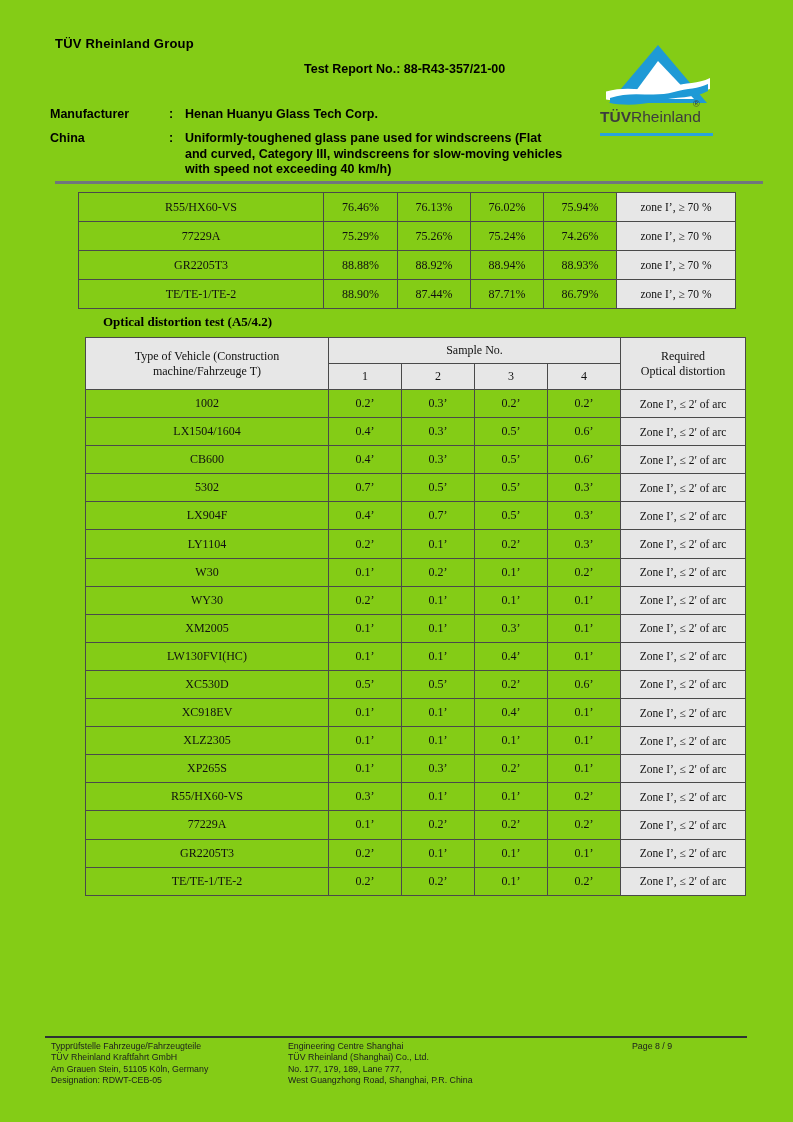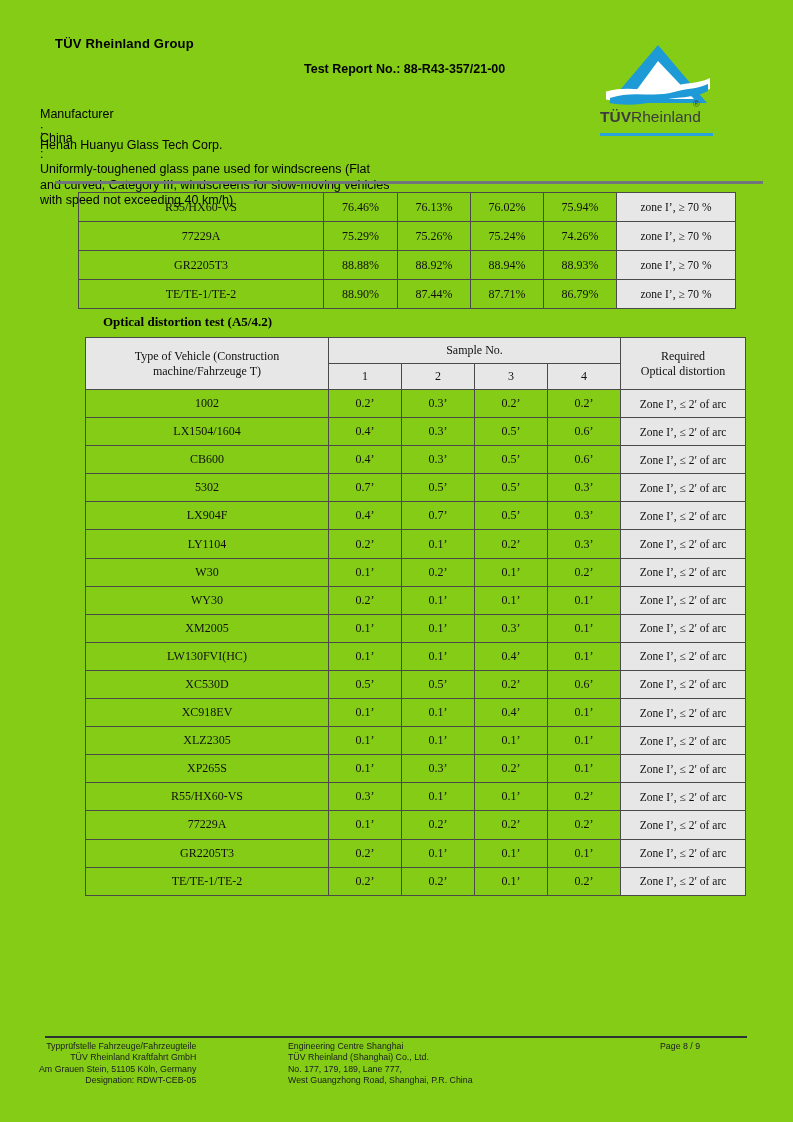--- a/index.html
+++ b/index.html
@@ -12,21 +12,21 @@
 
   
   .logo { position:absolute; left:598px; top:44px; width:122px; height:96px; }
   .logo svg { display:block; margin-left:8px; }
   .logo-text { position:absolute; top:64px; left:2px; font-size:15.5px; color:#3c3c3e; white-space:nowrap; }
   .logo-tuv { font-weight:bold; }
   .logo-reg { position:absolute; top:55px; left:95px; font-size:9px; color:#3c3c3e; }
   .logo-underline { position:absolute; top:89px; left:2px; width:113px; height:2.5px; background:#2aa3dc; }
 
   
-  .kv { position:absolute; left:40px; display:flex; font-weight:normal; font-size:12.5px; line-height:15.5px;flex-direction:column; }
+  .kv { position:absolute; left:50px; display:flex; font-weight:bold; font-size:12.5px; line-height:15.5px; }
   .kv-label { width:119px; flex:0 0 auto; }
   .kv-colon { width:16px; flex:0 0 auto; }
   .kv-value { width:490px; white-space:pre-line; }
   .mfg { top:107px; }
   .typ { top:131px; }
 
   .top-rule { position:absolute; left:55px; top:181px; width:708px; height:2.5px; background:#70767c; }
 
   
   table { border-collapse:collapse; table-layout:fixed; }
@@ -45,21 +45,21 @@
                      font-weight:bold; font-size:13px; }
 
   .t2 { position:absolute; left:85px; top:337px; }
   .t2 thead th { height:25px; }
   .t2 tbody td { height:27.1px; }
   .t2 .rcell { font-size:11.5px; }
 
   
   .footer-rule { position:absolute; left:45px; top:1036px; width:702px; height:2px; background:#2e3234; }
   .footer-col { position:absolute; top:1041px; font-size:8.8px; line-height:11.4px; color:#1a1c1e; white-space:nowrap; }
-  .c1 { left:39px;text-align:right; } .c2 { left:288px; } .c3 { left:512px; } .c4 { left:660px; }
+  .c1 { left:51px; } .c2 { left:288px; } .c3 { left:512px; } .c4 { left:632px; }
 </style>
 </head>
 <body>
 
 <div class="page">
 
   <div class="brand">TÜV Rheinland Group</div>
   <div class="report-no">Test Report No.: 88-R43-357/21-00</div>
 
   <div class="logo">

